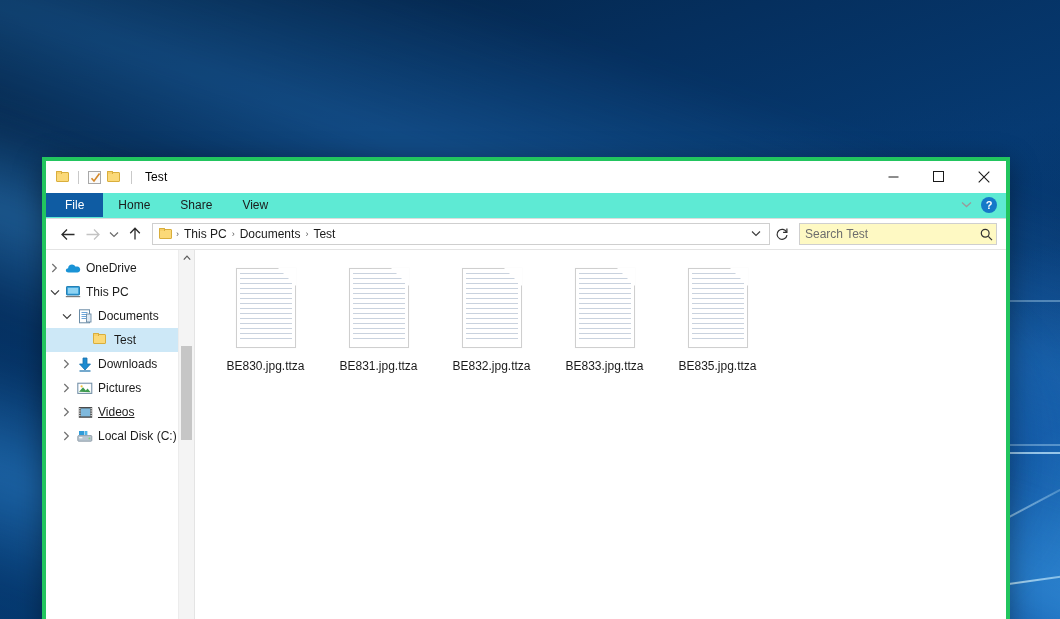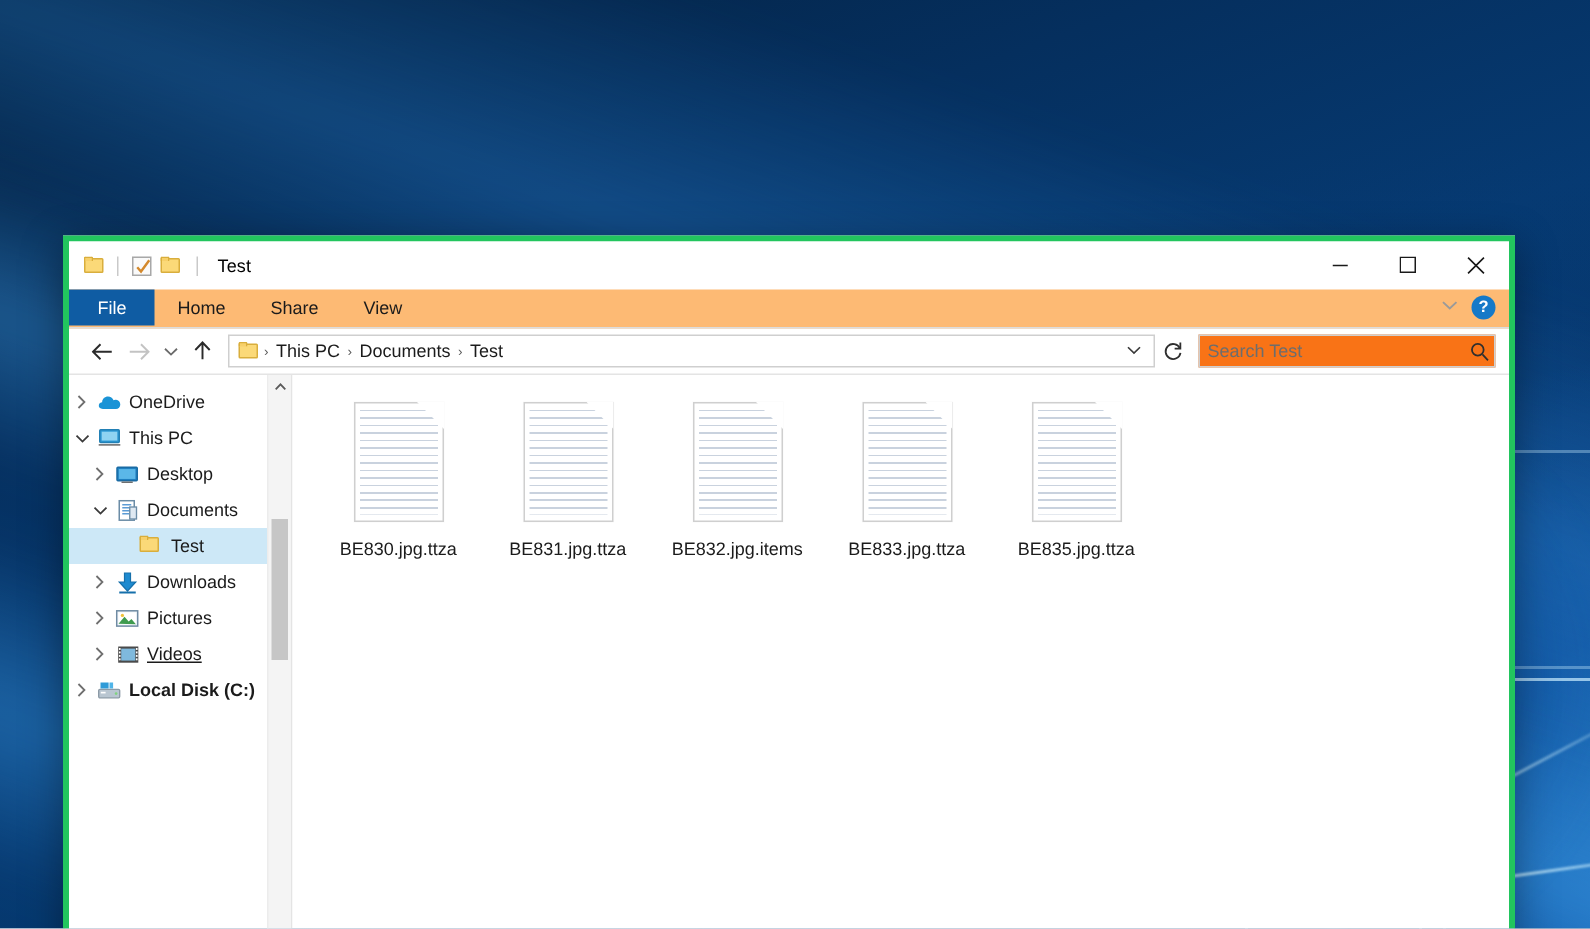--- a/index.html
+++ b/index.html
@@ -182,21 +182,21 @@
     height: 31px;
     display: flex;
     align-items: center;
     justify-content: center;
     color: #1a1a1a;
   }
 
   
   .ribbon {
     height: 25px;
-    background: #fdba74;
+    background: #5eead4;
     display: flex;
     align-items: flex-start;
     flex: 0 0 auto;
     border-bottom: 1px solid #dcdcdc;
     position: relative;
   }
   .rtab {
     height: 24px;
     line-height: 24px;
     padding: 0 15px;
@@ -285,21 +285,21 @@
   .refreshbtn {
     width: 22px; height: 22px;
     display: flex; align-items: center; justify-content: center;
     color: #2b2b2b;
     border: 1px solid transparent;
   }
   .searchbox {
     width: 198px;
     height: 22px;
     border: 1px solid #cfcfcf;
-    background: #f97316;
+    background: #fef9c3;
     display: flex;
     align-items: center;
     margin-left: 5px;
     box-sizing: border-box;
   }
   .searchbox input {
     flex: 1 1 auto;
     border: none;
     outline: none;
     font-size: 12px;
@@ -676,35 +676,20 @@
             <span class="nav-ico">
               <svg width="17" height="14" viewBox="0 0 17 14">
                 <rect x="1.5" y="1.5" width="13" height="8.5" rx="0.6" fill="#2e9ad6" stroke="#2280b5" stroke-width="1"></rect>
                 <rect x="2.8" y="2.8" width="10.4" height="5.9" fill="#8fd3f2"></rect>
                 <path d="M0.8 11.6 L15.2 11.6" stroke="#7b7b7b" stroke-width="1.2"></path>
               </svg>
             </span>
             <span class="nav-label">This PC</span>
           </div>
 
-          <div class="navrow" style="padding-left:12px;">
-            <span class="expander">
-              <svg width="7" height="10" viewBox="0 0 7 10">
-                  <path d="M1.3 1 L5.3 5 L1.3 9" stroke="#6f6f6f" stroke-width="1.2" fill="none"></path>
-                </svg>
-            </span>
-            <span class="nav-ico">
-              <svg width="16" height="13" viewBox="0 0 16 13">
-                <rect x="1" y="1.5" width="13.5" height="9" rx="0.6" fill="#1f7fc0" stroke="#1a6ba3" stroke-width="1"></rect>
-                <rect x="2.2" y="2.7" width="11.1" height="6.6" fill="#5bb7e8"></rect>
-                <path d="M4 11.5 L11.5 11.5" stroke="#6f6f6f" stroke-width="1"></path>
-              </svg>
-            </span>
-            <span class="nav-label">Desktop</span>
-          </div>
 
           <div class="navrow" style="padding-left:12px;">
             <span class="expander">
               <svg width="10" height="7" viewBox="0 0 10 7">
                   <path d="M1 1.4 L5 5.4 L9 1.4" stroke="#3a3a3a" stroke-width="1.2" fill="none"></path>
                 </svg>
             </span>
             <span class="nav-ico">
               <svg width="14" height="15" viewBox="0 0 14 15">
                 <rect x="1.5" y="0.8" width="10" height="13" fill="#ffffff" stroke="#6b8ca6" stroke-width="1"></rect>
@@ -774,21 +759,21 @@
                   <rect x="12.6" y="2" width="1.1" height="1.3"></rect>
                     <rect x="12.6" y="4.3" width="1.1" height="1.3"></rect>
                   <rect x="12.6" y="6.6" width="1.1" height="1.3"></rect>
                     <rect x="12.6" y="8.9" width="1.1" height="1.3"></rect>
                 </g>
               </svg>
             </span>
             <span class="nav-label">Videos</span>
           </div>
 
-          <div class="navrow" style="font-weight:bold;">
+          <div class="navrow" style="padding-left:12px;">
             <span class="expander">
               <svg width="7" height="10" viewBox="0 0 7 10">
                   <path d="M1.3 1 L5.3 5 L1.3 9" stroke="#6f6f6f" stroke-width="1.2" fill="none"></path>
                 </svg>
             </span>
             <span class="nav-ico">
               <svg width="16" height="13" viewBox="0 0 16 13">
                 <rect x="0.8" y="5.6" width="14" height="5.6" rx="0.8" fill="#b9c6d1" stroke="#8c9aa6" stroke-width="0.9"></rect>
                 <rect x="2" y="1" width="5.4" height="4" fill="#2f9bd8"></rect>
                 <rect x="8" y="1" width="2.4" height="4" fill="#4fb4e8"></rect>
@@ -842,21 +827,21 @@
           </div>
 
           <div class="filecell">
             <div class="fileicon-wrap">
               <div class="doc-ico">
                 <div class="page"></div>
                   <div class="lines"></div>
                   <div class="fold-tri"></div>
               </div>
             </div>
-            <div class="filename">BE832.jpg.items</div>
+            <div class="filename">BE832.jpg.ttza</div>
           </div>
 
           <div class="filecell">
             <div class="fileicon-wrap">
               <div class="doc-ico">
                 <div class="page"></div>
                   <div class="lines"></div>
                   <div class="fold-tri"></div>
               </div>
             </div>

